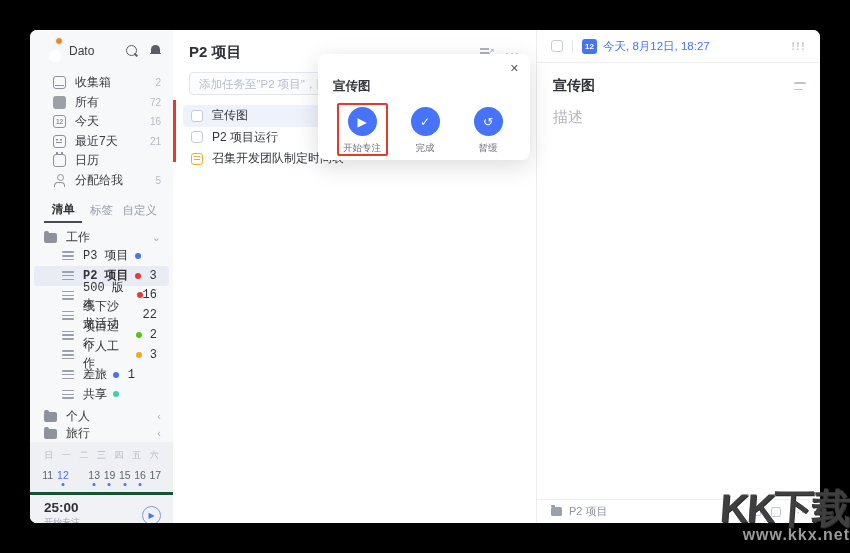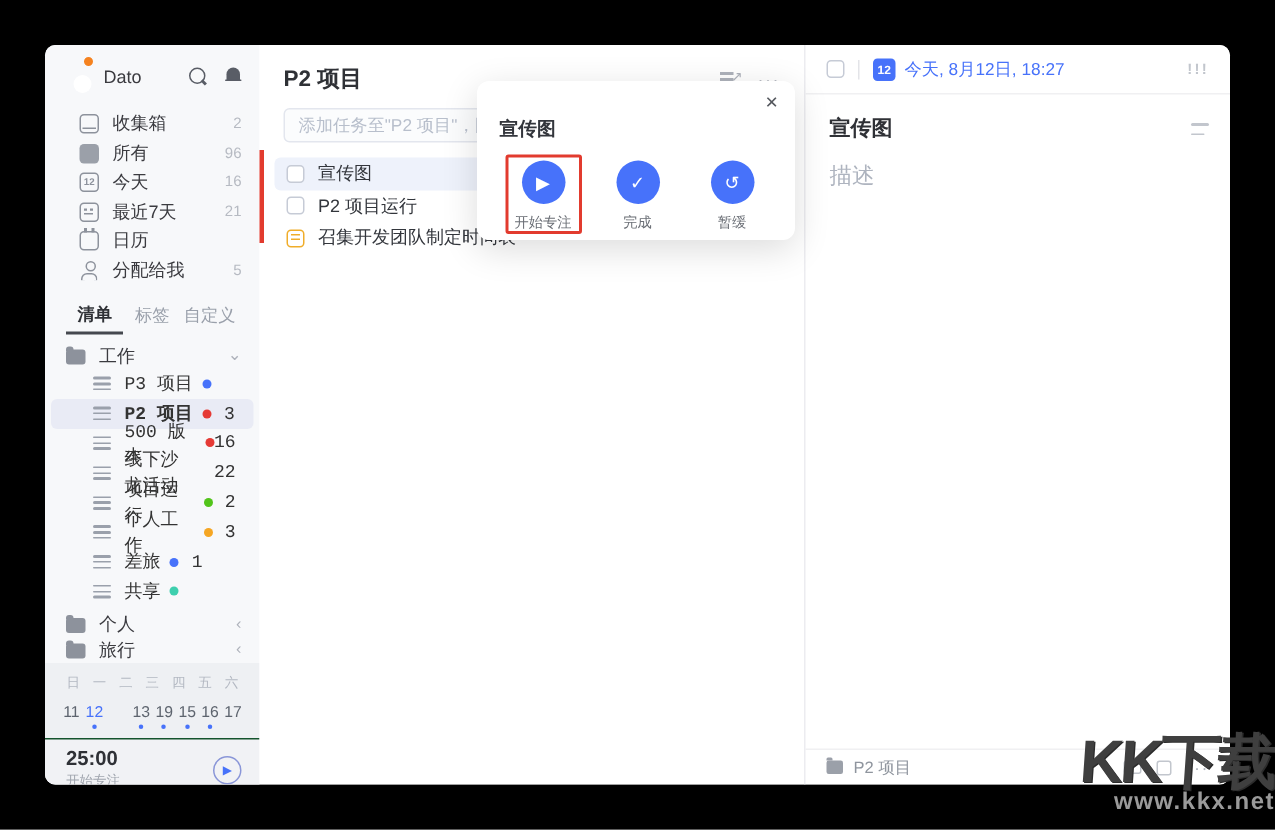--- a/index.html
+++ b/index.html
@@ -60,21 +60,21 @@
   .dot { width:6px; height:6px; border-radius:50%; margin-left:6px; background:transparent; flex-shrink:0; }
   .sb-list-row .cnt { width:16px; text-align:right; }
 
   .sb-cal { background:#eef0f3; margin-top:auto; padding:7px 10px 6px 10px; }
   .cal-row { display:flex; }
   .cal-cell { flex:1; text-align:center; }
   .cal-wd { font-size:9px; color:#b3b8c2; padding-bottom:7px; }
   .cal-d { font-size:10.5px; color:#5d646e; position:relative; padding-bottom:5px; }
   .cal-dot { position:absolute; left:50%; bottom:0; width:3px; height:3px; border-radius:50%; transform:translateX(-50%); background:transparent; }
 
-  .sb-timer { background:#f1f2f5; border-top:1px solid #14532d; padding:6px 12px 8px 14px; display:flex; align-items:center; }
+  .sb-timer { background:#f1f2f5; border-top:3px solid #14532d; padding:6px 12px 8px 14px; display:flex; align-items:center; }
   .timer-time { font-size:13.5px; font-weight:bold; color:#2f3136; line-height:1.1; }
   .timer-sub { font-size:9px; color:#a0a5ae; }
   .timer-play { margin-left:auto; width:19px; height:19px; border:1.4px solid #8a96d8; border-radius:50%; color:#4772fa; font-size:8px; display:flex; align-items:center; justify-content:center; cursor:pointer; background:#fff0; }
 
   
   .list-panel { flex:1; position:relative; background:#fff; }
   .lp-head { display:flex; align-items:center; padding:13px 16px 8px 16px; }
   .lp-title { font-size:15px; font-weight:bold; color:#2f3136; flex:1; }
   .lp-icons { display:flex; align-items:center; gap:12px; color:#aeb2bb; }
   .ic-viewopt { position:relative; width:13px; height:11px; }
@@ -151,21 +151,21 @@
 
       <div class="sb-nav">
         <div class="sb-row">
           <span class="nav-ic ic-inbox"></span>
           <span class="lbl">收集箱</span>
           <span class="cnt">2</span>
         </div>
         <div class="sb-row">
           <span class="nav-ic ic-all"></span>
           <span class="lbl">所有</span>
-          <span class="cnt">96</span>
+          <span class="cnt">72</span>
         </div>
         <div class="sb-row">
           <span class="nav-ic ic-box12">12</span>
           <span class="lbl">今天</span>
           <span class="cnt">16</span>
         </div>
         <div class="sb-row">
           <span class="nav-ic ic-grid"></span>
           <span class="lbl">最近7天</span>
           <span class="cnt">21</span>

